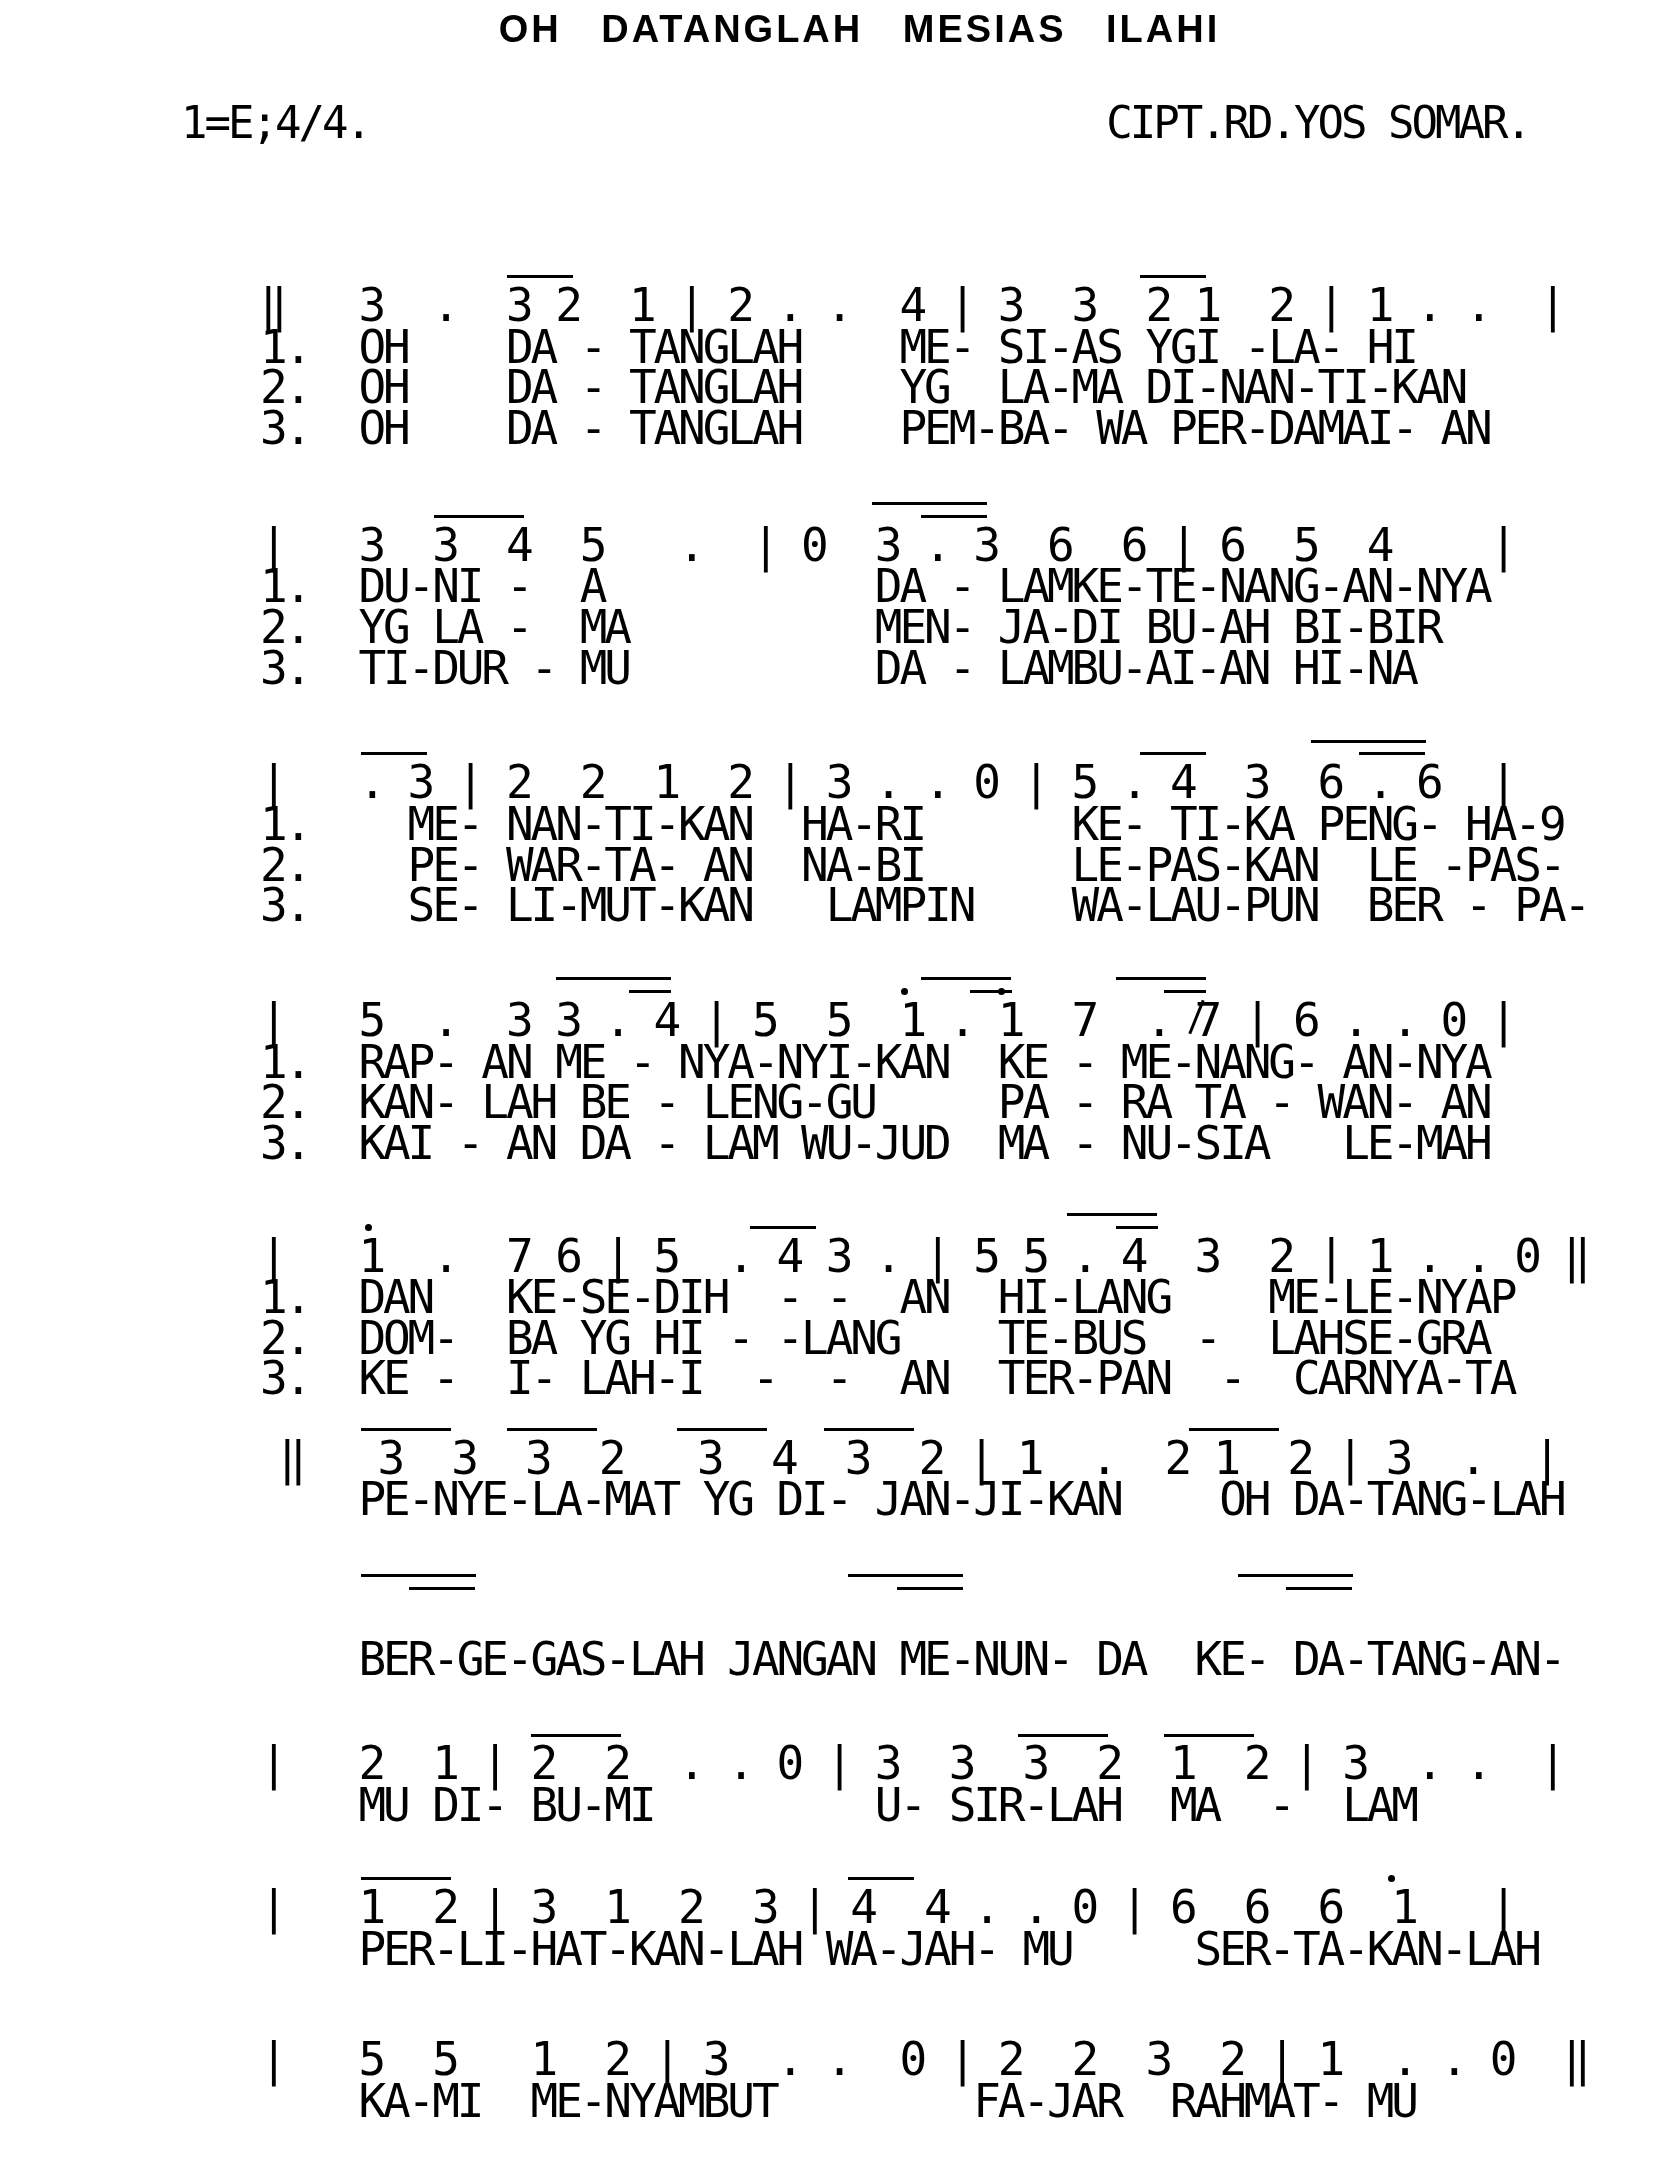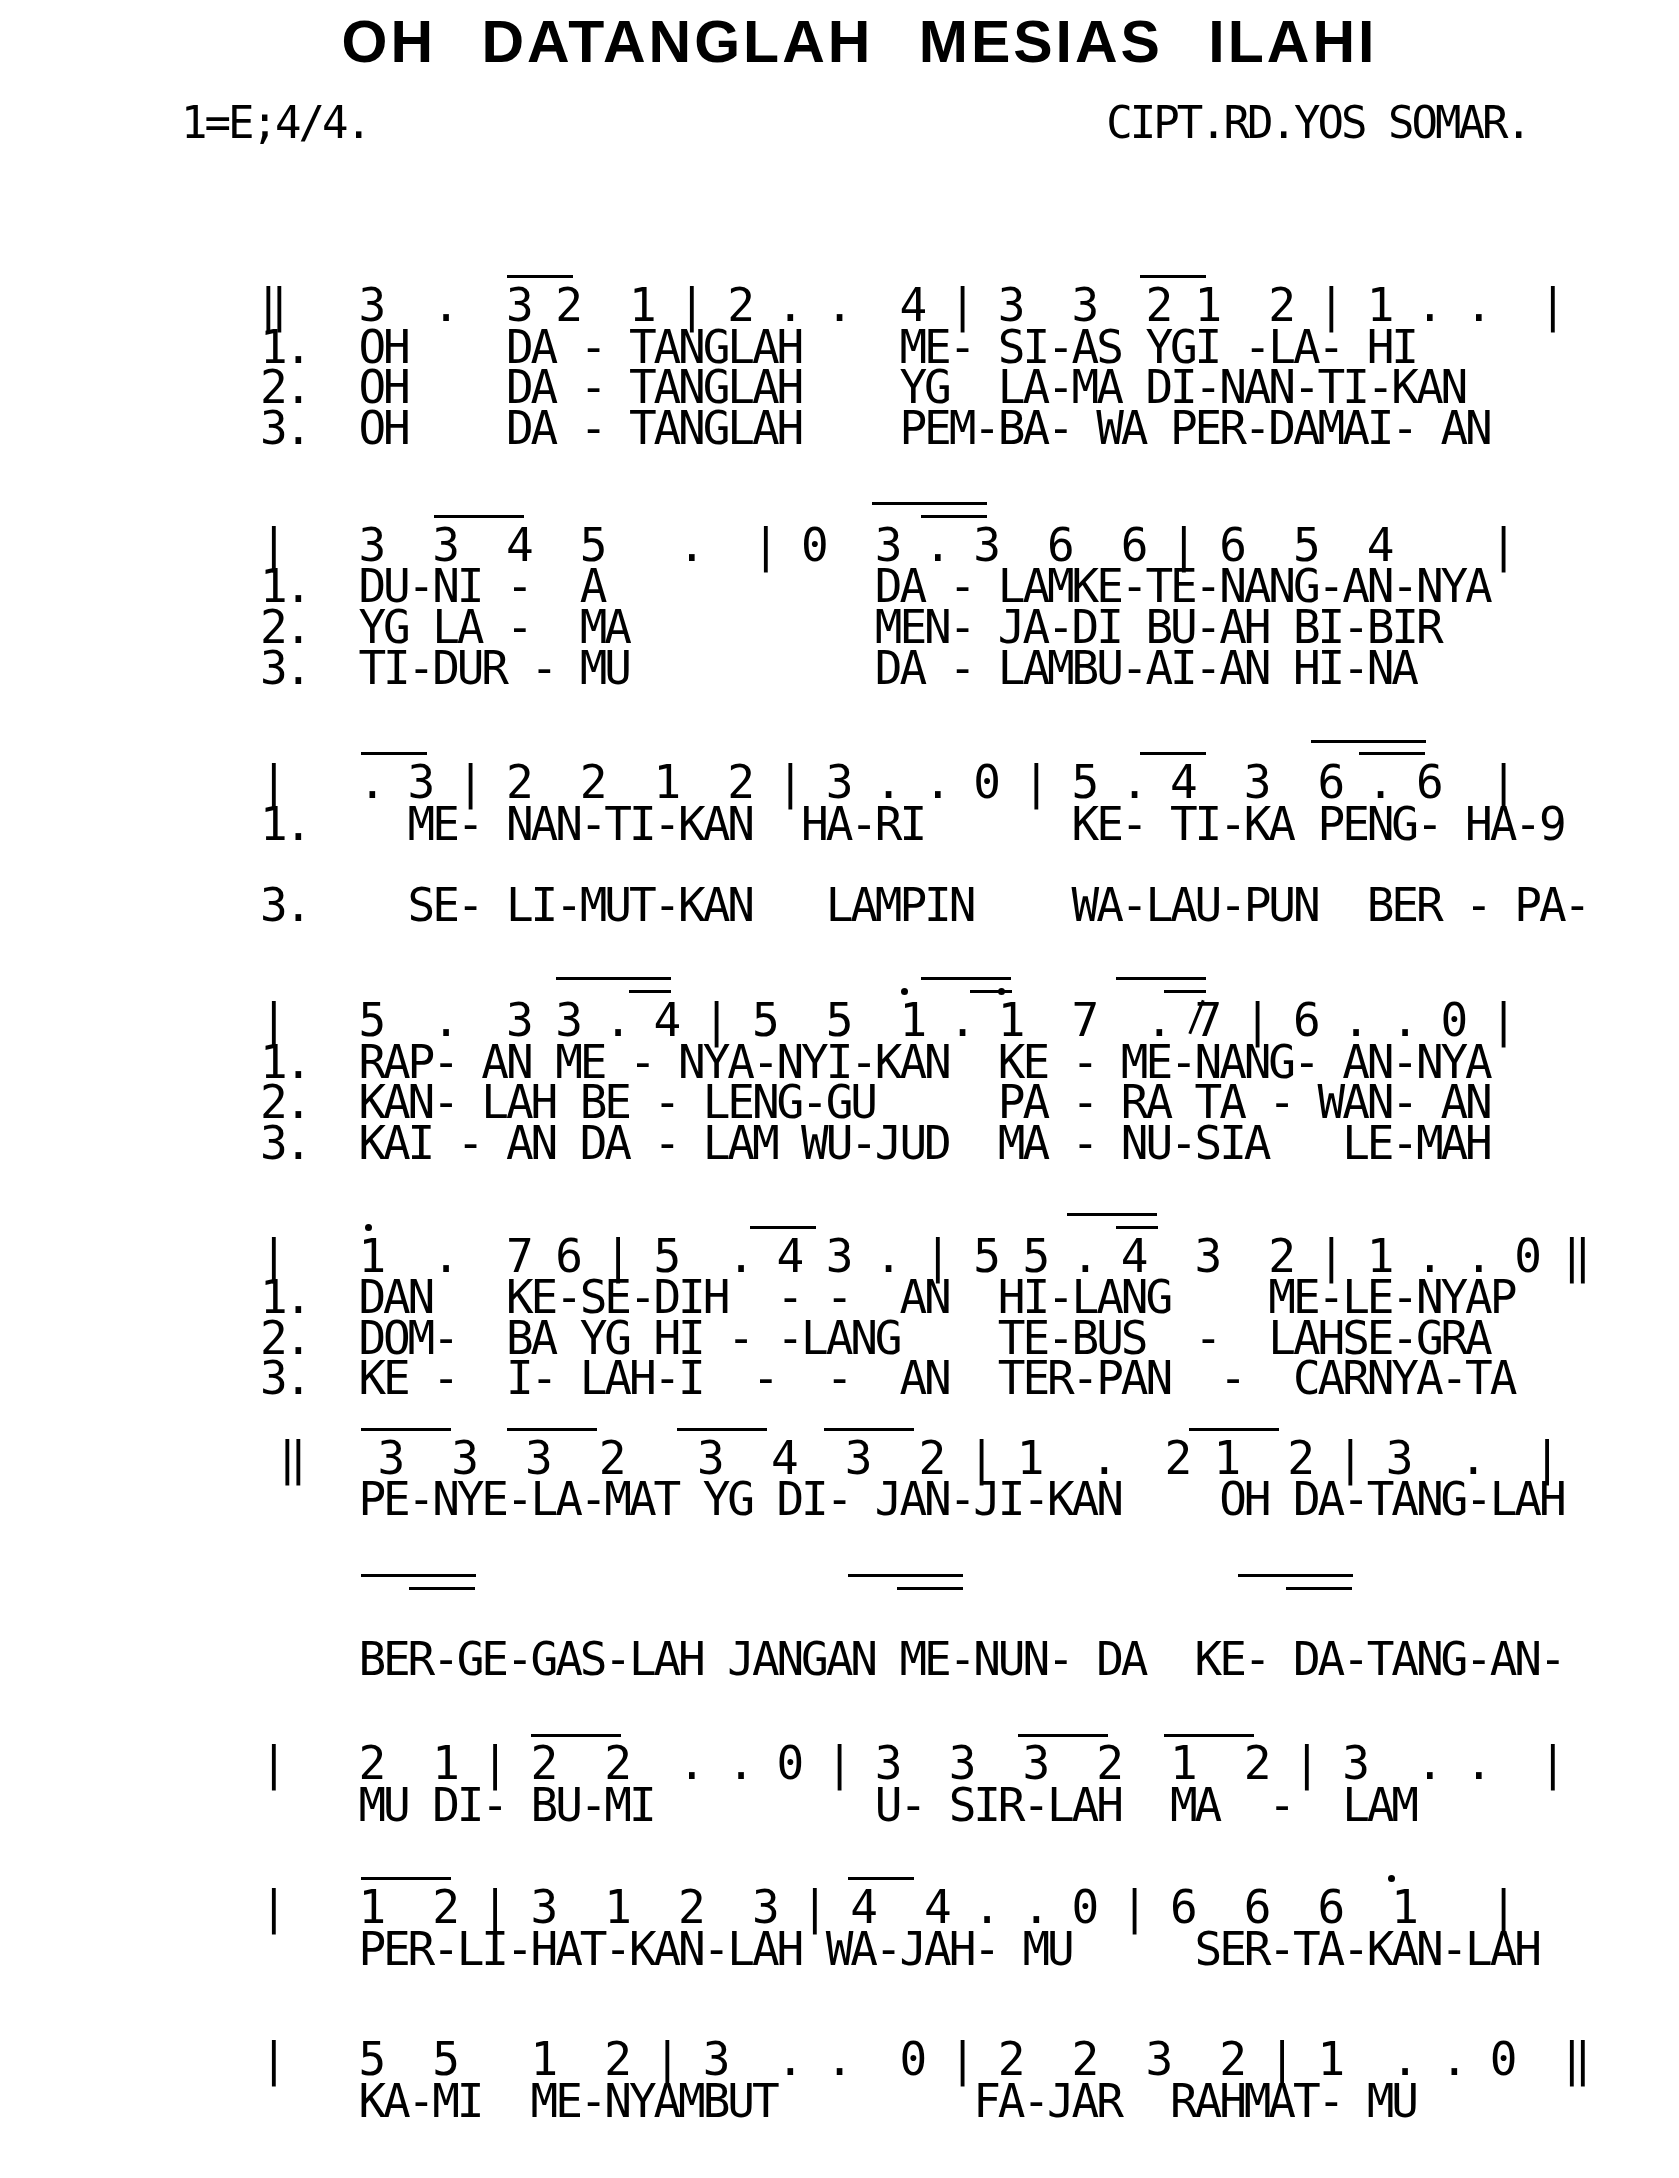--- a/index.html
+++ b/index.html
@@ -1,19 +1,19 @@
 <!DOCTYPE html>
 <html><head>
 <meta charset="utf-8">
 <style>
   html,body{margin:0;padding:0;background:#e8e8e8;}
   #page{position:relative;width:1679px;height:2178px;background:#ffffff;overflow:hidden;
         font-family:"DejaVu Sans Mono",monospace;color:#000;}
   .title{position:absolute;top:8px;left:0;width:100%;text-align:center;text-indent:40px;
-         font-family:"Liberation Sans",sans-serif;font-weight:bold;font-size:59px;
+         font-family:"Liberation Sans",sans-serif;font-weight:bold;font-size:38px;
          letter-spacing:3px;word-spacing:26px;color:#000;white-space:pre;}
   .hdr{position:absolute;white-space:pre;font-family:"DejaVu Sans Mono",monospace;
        font-size:44px;line-height:44px;letter-spacing:-3px;color:#000;}
   .mline{position:absolute;white-space:pre;font-family:"DejaVu Sans Mono",monospace;
          font-size:46px;line-height:46px;letter-spacing:-3.1px;color:#000;}
   .beam{position:absolute;height:3px;background:#000;}
   .odot{position:absolute;width:7px;height:7px;border-radius:50%;background:#000;}
   .slash{position:absolute;width:3px;height:36px;background:#000;transform:rotate(22deg);}
 </style>
 </head>
@@ -36,20 +36,21 @@
     <div class="beam" style="left: 921px; top: 515px; width: 66px;"></div>
     <div class="mline" style="left: 260px; top: 563px;">1.  DU-NI -  A           DA - LAMKE-TE-NANG-AN-NYA</div>
     <div class="mline" style="left: 260px; top: 604px;">2.  YG LA -  MA          MEN- JA-DI BU-AH BI-BIR</div>
     <div class="mline" style="left: 260px; top: 645px;">3.  TI-DUR - MU          DA - LAMBU-AI-AN HI-NA</div>
     <div class="mline" style="left: 260px; top: 759px;">|   . 3 | 2  2  1  2 | 3 . . 0 | 5 . 4  3  6 . 6  |</div>
     <div class="beam" style="left: 361px; top: 752px; width: 66px;"></div>
     <div class="beam" style="left: 1140px; top: 752px; width: 66px;"></div>
     <div class="beam" style="left: 1311px; top: 740px; width: 115px;"></div>
     <div class="beam" style="left: 1359px; top: 752px; width: 66px;"></div>
     <div class="mline" style="left: 260px; top: 801px;">1.    ME- NAN-TI-KAN  HA-RI      KE- TI-KA PENG- HA-9</div>
+    <div class="mline" style="left: 260px; top: 842px;">2.    PE- WAR-TA- AN  NA-BI      LE-PAS-KAN  LE -PAS-</div>
     <div class="mline" style="left: 260px; top: 882px;">3.    SE- LI-MUT-KAN   LAMPIN    WA-LAU-PUN  BER - PA-</div>
     <div class="mline" style="left: 260px; top: 997px;">|   5  .  3 3 . 4 | 5  5  1 . 1  7  . 7 | 6 . . 0 |</div>
     <div class="beam" style="left: 556px; top: 977px; width: 115px;"></div>
     <div class="beam" style="left: 629px; top: 990px; width: 42px;"></div>
     <div class="beam" style="left: 921px; top: 977px; width: 90px;"></div>
     <div class="beam" style="left: 970px; top: 990px; width: 42px;"></div>
     <div class="beam" style="left: 1116px; top: 977px; width: 90px;"></div>
     <div class="beam" style="left: 1164px; top: 990px; width: 42px;"></div>
     <div class="odot" style="left: 901px; top: 988px;"></div>
     <div class="odot" style="left: 998px; top: 988px;"></div>

